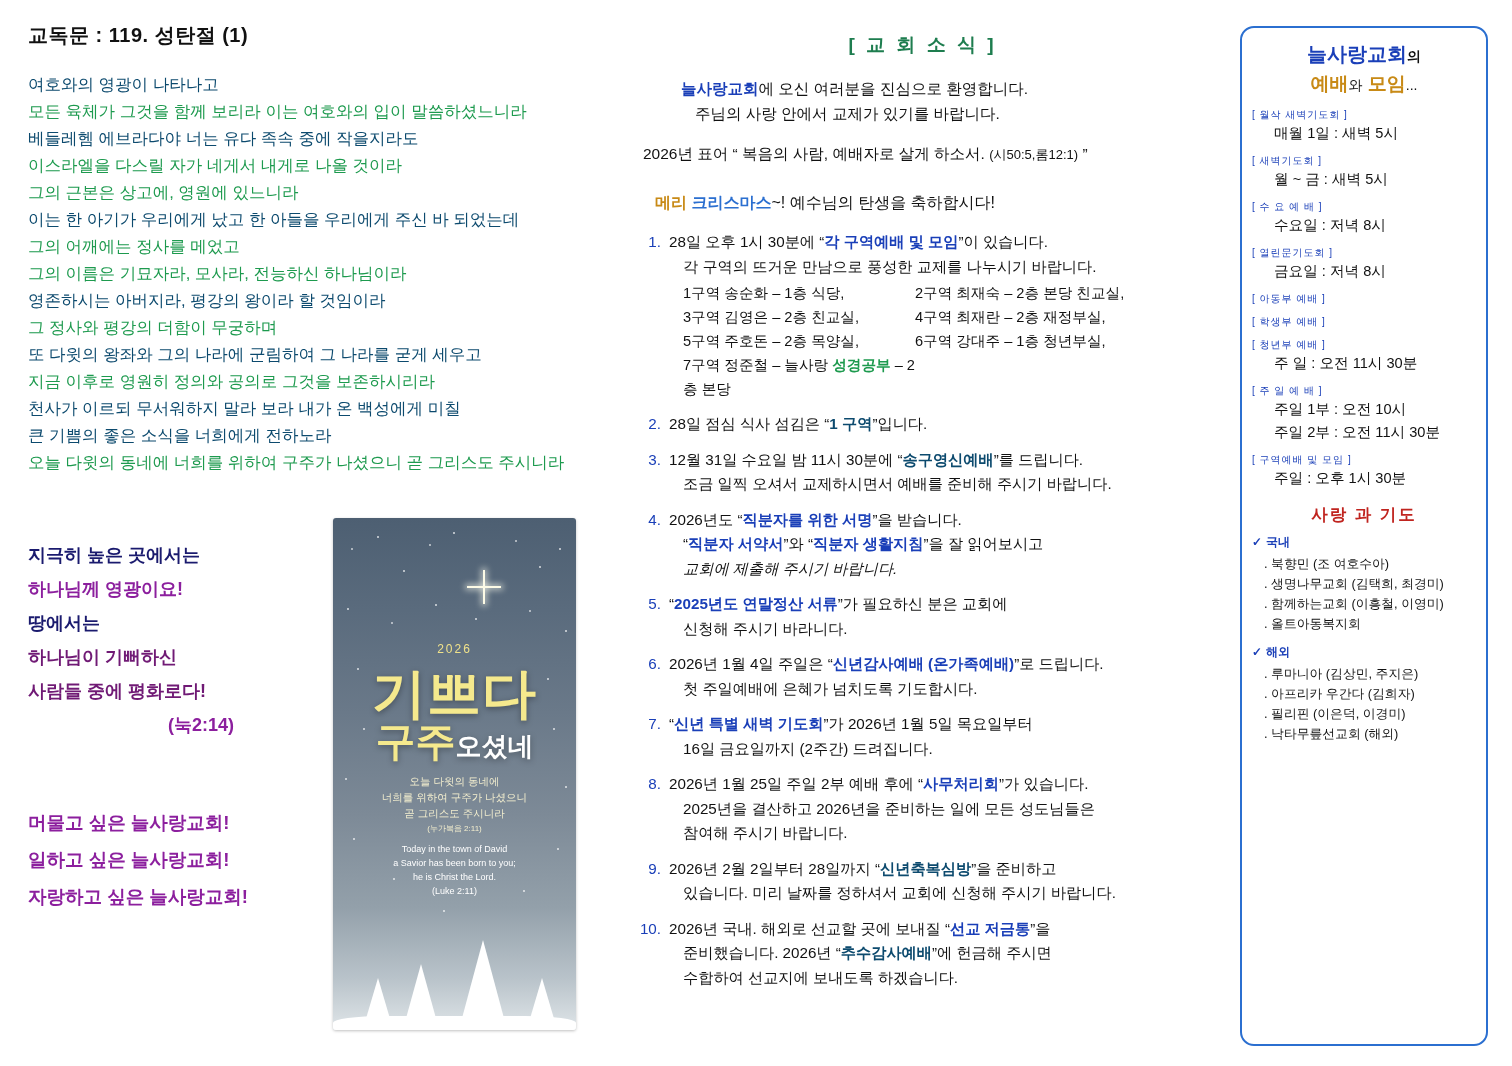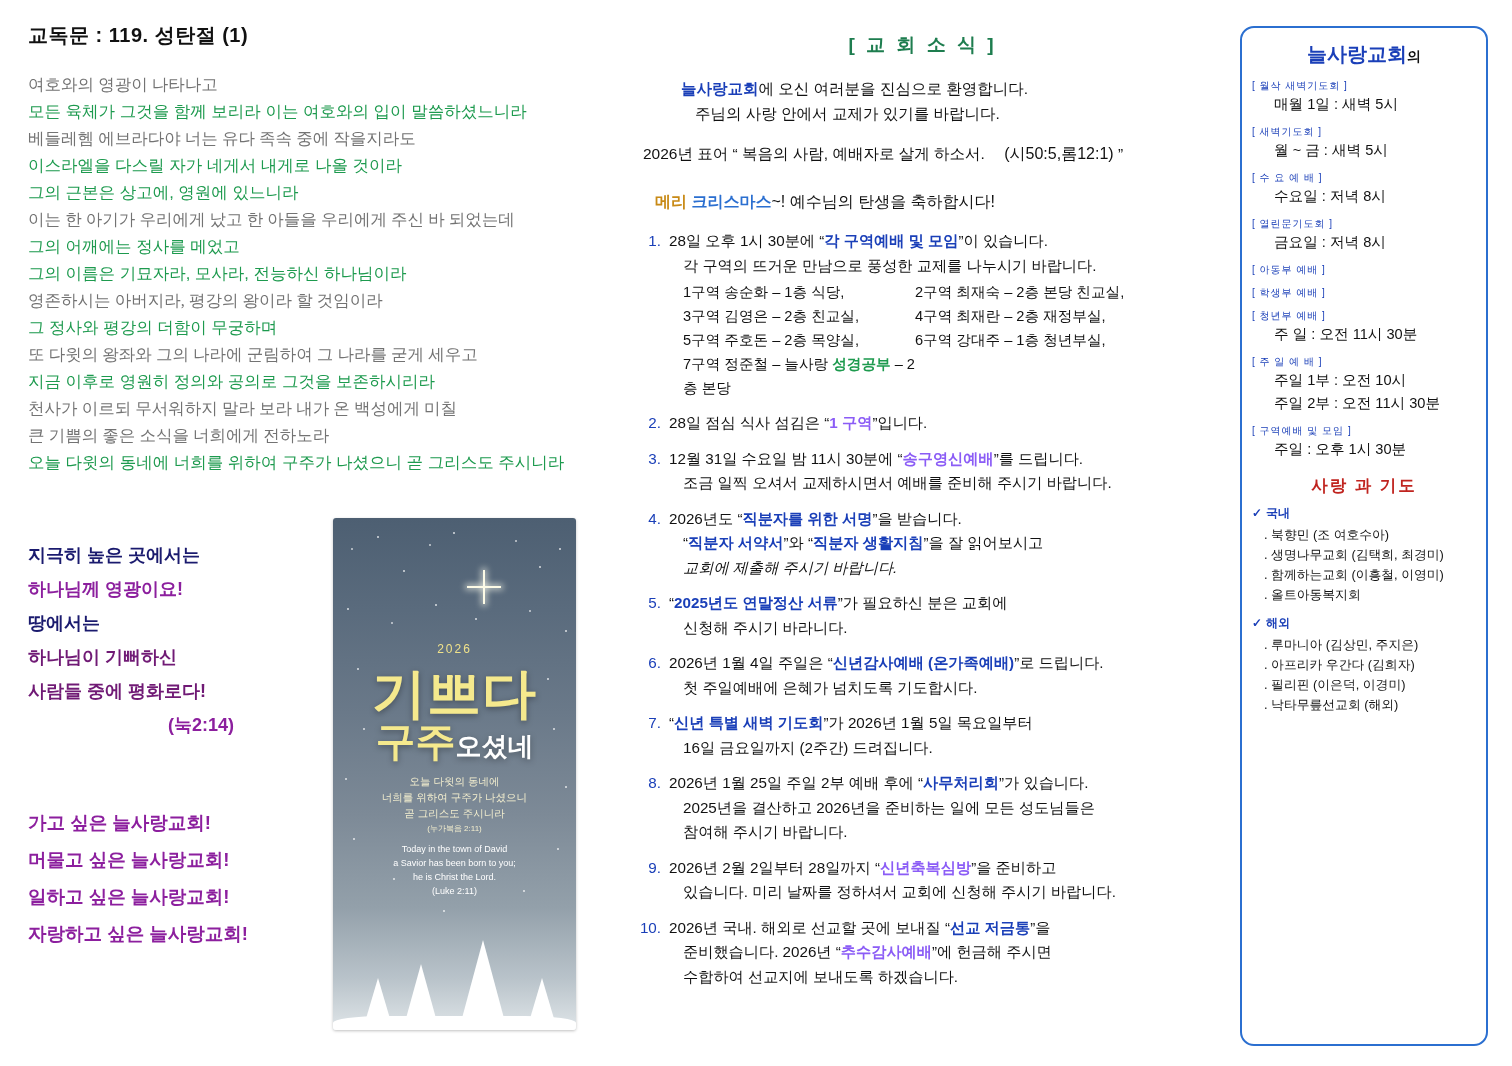--- a/index.html
+++ b/index.html
@@ -26,21 +26,21 @@
     font-weight: bold;
     letter-spacing: 0.5px;
     margin-bottom: 22px;
   }
   .verse-list { list-style: none; margin: 0; padding: 0; }
   .verse-list li {
     font-size: 16.5px;
     line-height: 27px;
     white-space: nowrap;
   }
-  .verse-black { color: #737373; font-family: Liberation Serif, serif; }
+  .verse-black { color: #0c4a6e; }
   .verse-green { color: #1d9a4e; }
 
   .glory-block {
     margin-top: 62px;
   }
   .glory-block div {
     font-size: 18px;
     line-height: 34px;
     font-weight: bold;
   }
@@ -167,21 +167,21 @@
     line-height: 25px;
     padding-left: 48px;
   }
   .welcome .hl { color: #1a3fb8; font-weight: bold; }
   .motto {
     font-size: 15.5px;
     line-height: 24px;
     margin-top: 16px;
     padding-left: 10px;
   }
-  .motto .ref { font-size: 16px; margin-left: 15px; }
+  .motto .ref { font-size: 13px; }
   .merry {
     font-size: 16px;
     margin: 26px 0 16px 22px;
   }
   .merry .m1 { color: #c88a16; font-weight: bold; }
   .merry .m2 { color: #2b6fd0; font-weight: bold; }
 
   ol.notices { list-style: none; margin: 0; padding: 0; }
   ol.notices > li {
     position: relative;
@@ -192,21 +192,21 @@
   }
   ol.notices > li .num {
     position: absolute;
     left: 0; top: 0;
     width: 28px;
     text-align: right;
     color: #1a3fb8;
   }
   .ind { display: block; }
   .q-blue { color: #1a3fb8; }
-  .q-red { color: #8b5cf6; }
+  .q-red { color: #0c4a6e; }
   .q-green { color: #1d9a4e; }
 
   .cell-table { margin: 2px 0 0 14px; font-size: 14.6px; line-height: 24px; }
   .cell-table .row { display: flex; }
   .cell-table .c1 { width: 232px; }
   .cell-table .c2 { width: 240px; }
 
   
   .right-col {
     position: absolute;
@@ -289,21 +289,20 @@
   <div class="glory-block" id="glory-block">
       <div class="g-dark">지극히 높은 곳에서는</div>
       <div class="g-purple">하나님께 영광이요!</div>
       <div class="g-dark">땅에서는</div>
       <div class="g-blue">하나님이 기뻐하신</div>
       <div class="g-blue">사람들 중에 평화로다!</div>
       <div class="g-ref">(눅2:14)</div>
     </div>
 
   <div class="wish-block" id="wish-block">
-      <div>가고 싶은 늘사랑교회!</div>
       <div>머물고 싶은 늘사랑교회!</div>
       <div>일하고 싶은 늘사랑교회!</div>
       <div>자랑하고 싶은 늘사랑교회!</div>
     </div>
 </div>
 
 <div class="poster">
   <div class="stars" id="poster-stars">
       <i style="left: 18px; top: 30px; width: 2px; height: 2px;"></i>
       <i style="left: 44px; top: 18px; width: 1.5px; height: 1.5px;"></i>
@@ -447,20 +446,24 @@
         <span class="ind">2026년 국내. 해외로 선교할 곳에 보내질 “<b class="q-blue">선교 저금통</b>”을</span>
         <span class="ind" style="padding-left: 14px;">준비했습니다. 2026년 “<b class="q-red">추수감사예배</b>”에 헌금해 주시면</span>
         <span class="ind" style="padding-left: 14px;">수합하여 선교지에 보내도록 하겠습니다.</span>
       </li>
     </ol>
 </div>
 
 <div class="right-col">
   <div class="rc-title">
     <div class="l1"><span>늘사랑교회</span><span class="sm">의</span></div>
+    <div class="l2">
+      <span>예배</span><span class="sm">와</span>
+      <span>모임</span><span class="sm">...</span>
+    </div>
   </div>
 
   <div id="schedule-sections">
       <div class="sec">
         <div class="sec-head">[ 월삭 새벽기도회 ]</div>
         <div class="sec-line">매월 1일 : 새벽 5시</div>
       </div>
       <div class="sec">
         <div class="sec-head">[ 새벽기도회 ]</div>
         <div class="sec-line">월 ~ 금 : 새벽 5시</div>

